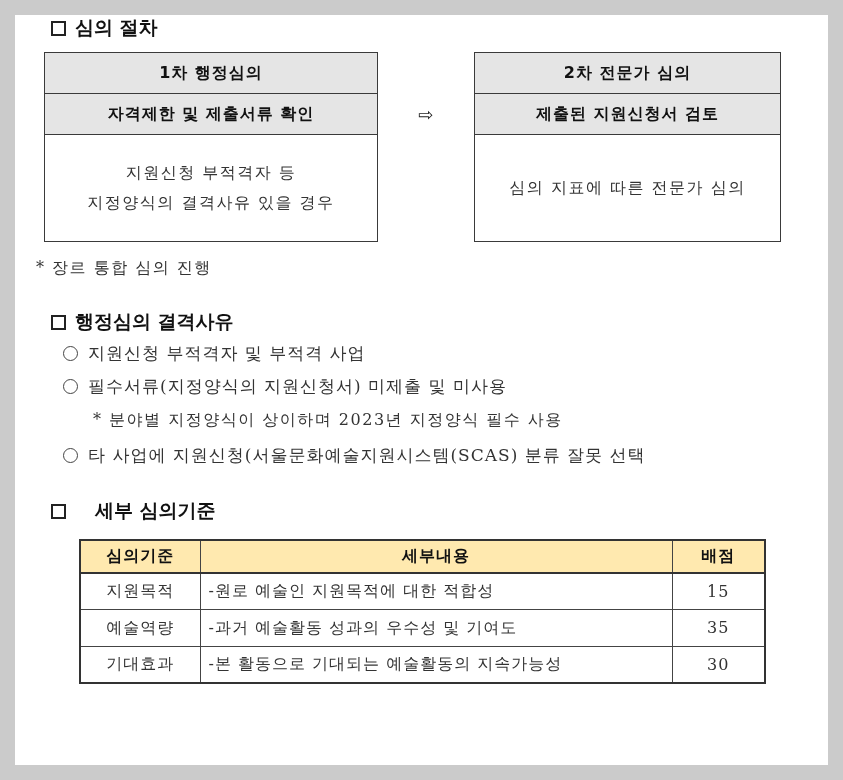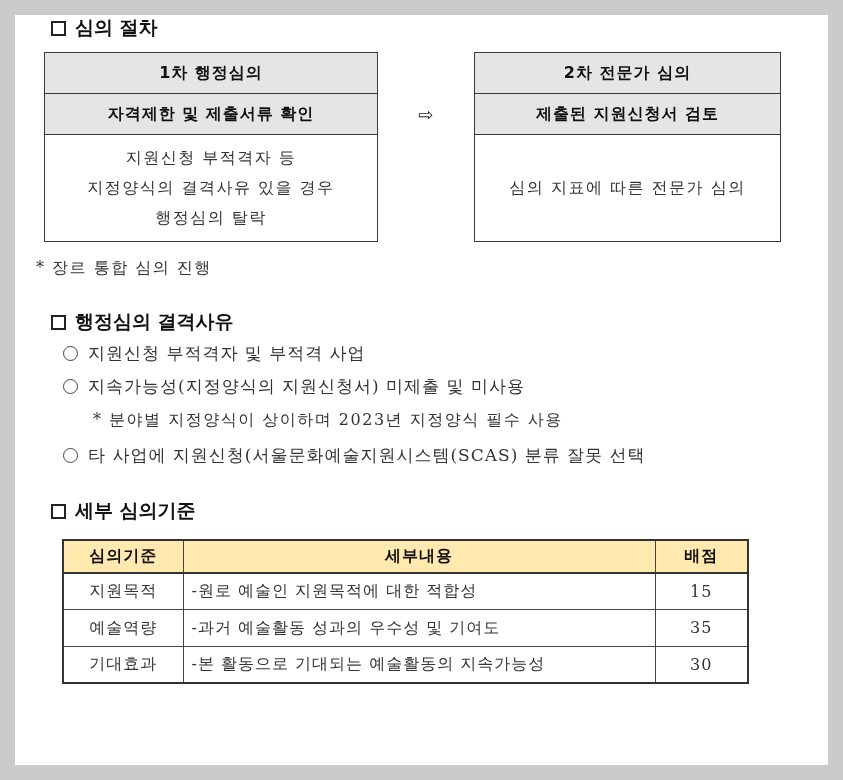--- a/index.html
+++ b/index.html
@@ -78,21 +78,21 @@
     .circle {
       display: inline-block;
       width: 15px; height: 15px;
       border: 1.3px solid #444;
       border-radius: 50%;
       margin-right: 10px;
     }
     
     table.criteria {
       position: absolute;
-      left: 47px; top: 524px;
+      left: 64px; top: 524px;
       width: 687px;
       border-collapse: collapse;
       border: 2px solid #333;
     }
     table.criteria th, table.criteria td {
       border: 1.3px solid #444;
       font-size: 16px;
       color: #333;
       letter-spacing: 1px;
     }
@@ -122,21 +122,20 @@
     <span class="sq"></span>
     <span>심의 절차</span>
   </div>
 
   <div class="flow-box" style="left:29px; top:37px; width:334px; height:190px;">
     <div class="flow-head">1차 행정심의</div>
     <div class="flow-head">자격제한 및 제출서류 확인</div>
     <div class="flow-body">
       <span>지원신청 부적격자 등</span>
       <span>지정양식의 결격사유 있을 경우</span>
-      <span>행정심의 탈락</span>
     </div>
   </div>
 
   <div class="arrow">⇨</div>
 
   <div class="flow-box" style="left:459px; top:37px; width:307px; height:190px;">
     <div class="flow-head">2차 전문가 심의</div>
     <div class="flow-head">제출된 지원신청서 검토</div>
     <div class="flow-body">
       <span>심의 지표에 따른 전문가 심의</span>
@@ -149,29 +148,29 @@
     <span class="sq"></span>
     <span>행정심의 결격사유</span>
   </div>
 
   <div class="bullet-line" style="left:48px; top:327px;">
     <span class="circle"></span>
     <span>지원신청 부적격자 및 부적격 사업</span>
   </div>
   <div class="bullet-line" style="left:48px; top:360px;">
     <span class="circle"></span>
-    <span>지속가능성(지정양식의 지원신청서) 미제출 및 미사용</span>
+    <span>필수서류(지정양식의 지원신청서) 미제출 및 미사용</span>
   </div>
   <div class="note" style="left:78px; top:395px;">* 분야별 지정양식이 상이하며 2023년 지정양식 필수 사용</div>
   <div class="bullet-line" style="left:48px; top:429px;">
     <span class="circle"></span>
     <span>타 사업에 지원신청(서울문화예술지원시스템(SCAS) 분류 잘못 선택</span>
   </div>
 
-  <div class="section-title" style="left:19px; top:479px; height:34px;">
+  <div class="section-title" style="left:19px; top:479px; height:34px;gap:20px;">
     <span class="sq"></span>
     <span>세부 심의기준</span>
   </div>
 
   <table class="criteria">
     <thead>
       <tr>
         <th>심의기준</th>
         <th>세부내용</th>
         <th>배점</th>

